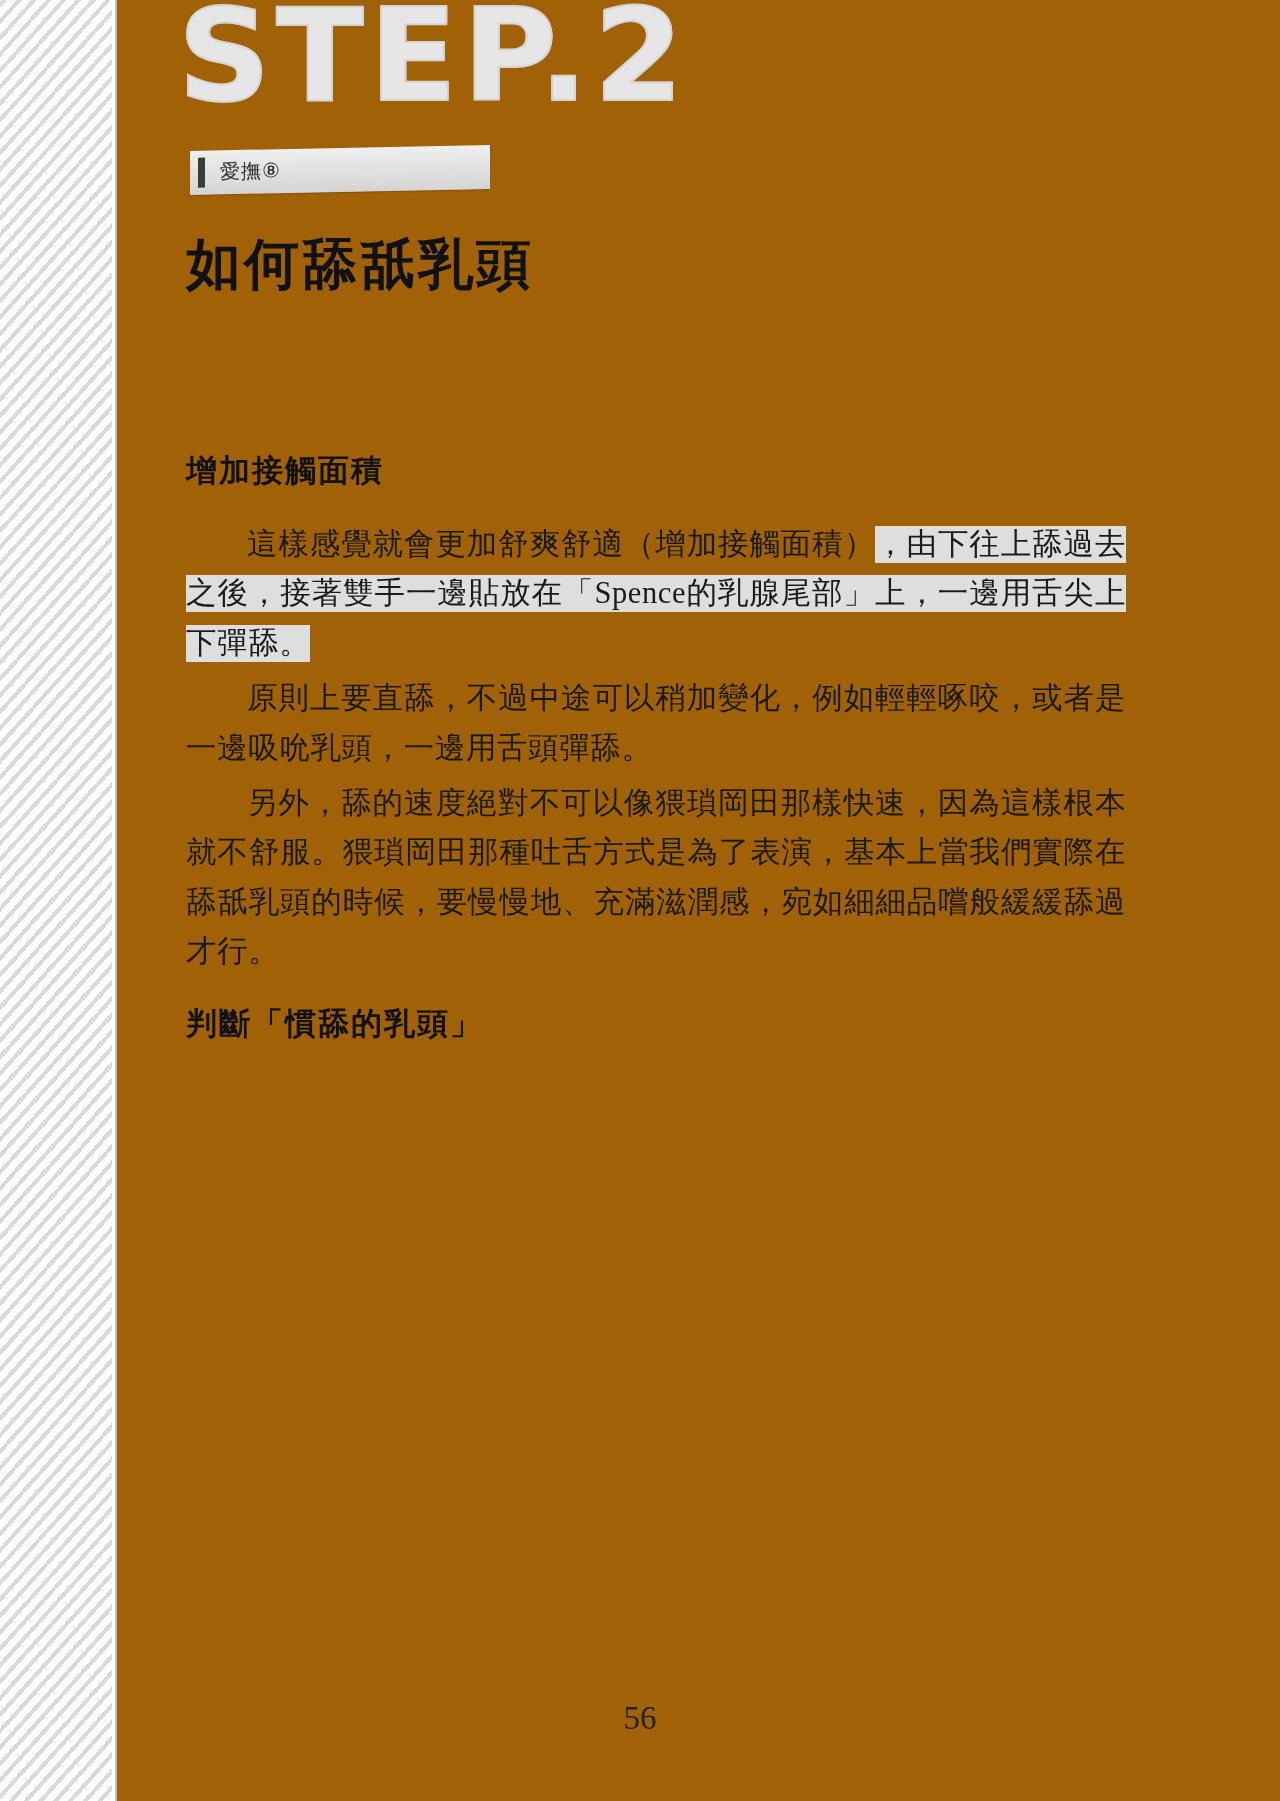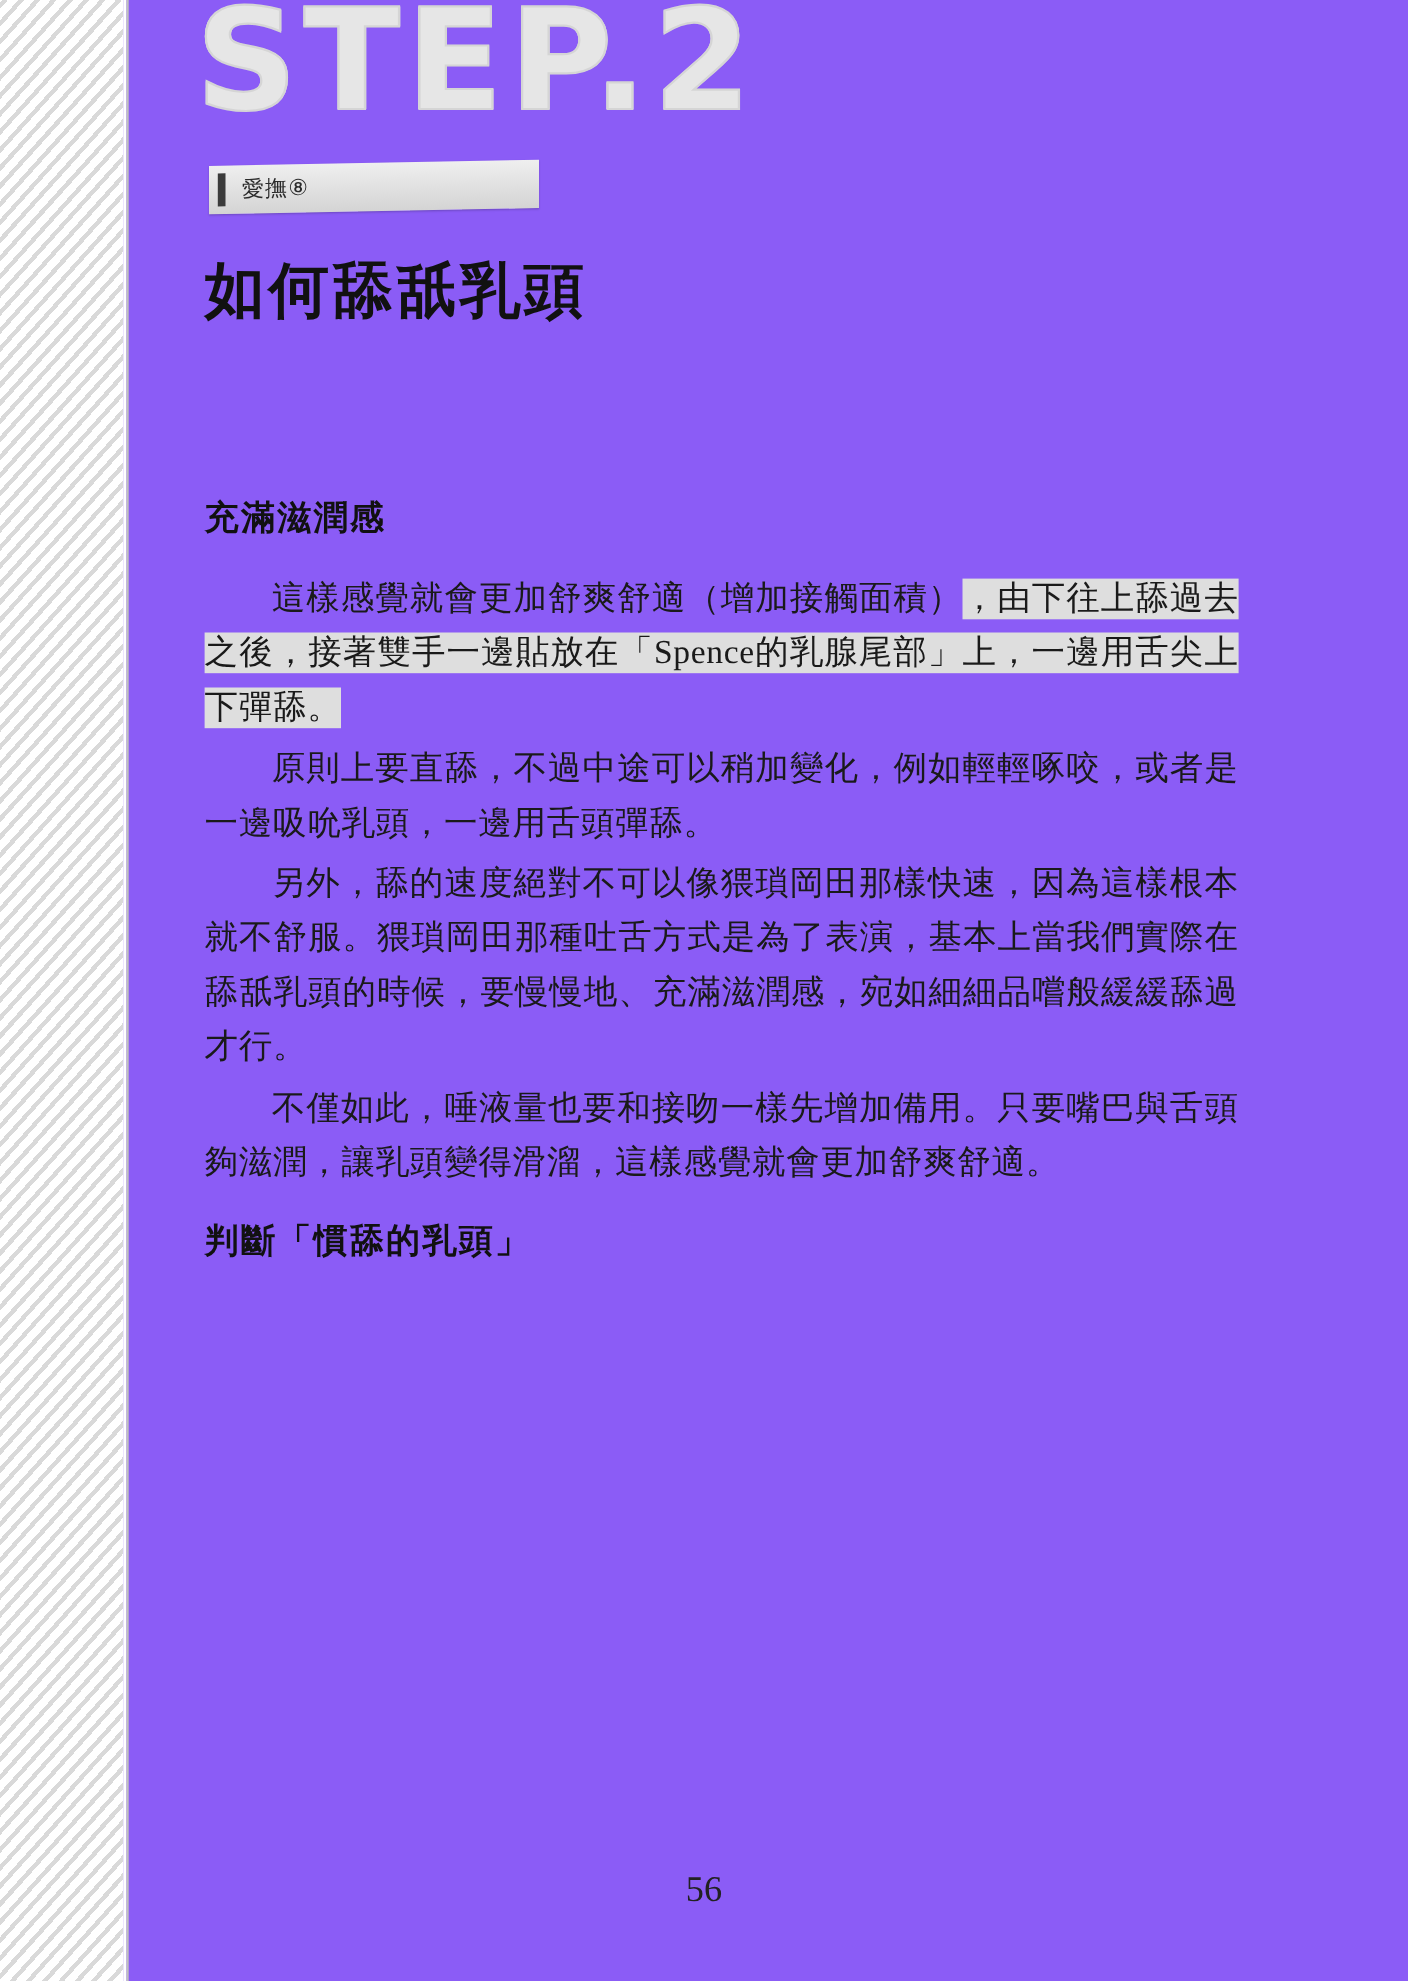--- a/index.html
+++ b/index.html
@@ -4,21 +4,21 @@
 <style>
   html, body {
     margin: 0;
     padding: 0;
     background: #ffffff;
   }
   .page {
     position: relative;
     width: 1280px;
     height: 1801px;
-    background: #8b5cf6;
+    background: #a16207;
     overflow: hidden;
     font-family: "Liberation Serif", "DejaVu Serif", serif;
     color: #1a1a1a;
   }
 
   
   .left-band {
     position: absolute;
     left: 0;
     top: 0;
@@ -172,26 +172,25 @@
 
   <div class="tag">
     <div class="tag-bar"></div>
     <div class="tag-text">愛撫⑧</div>
   </div>
 
   <div class="chapter-title">如何舔舐乳頭</div>
 
   <div class="column">
     <div>
-      <h2 class="section">充滿滋潤感</h2>
+      <h2 class="section">增加接觸面積</h2>
       <div>
           <p class="body"><span>這樣感覺就會更加舒爽舒適（增加接觸面積）</span><span class="hl">，由下往上舔過去之後，接著雙手一邊貼放在「Spence的乳腺尾部」上，一邊用舌尖上下彈舔。</span></p>
           <p class="body"><span>原則上要直舔，不過中途可以稍加變化，例如輕輕啄咬，或者是一邊吸吮乳頭，一邊用舌頭彈舔。</span></p>
           <p class="body"><span>另外，舔的速度絕對不可以像猥瑣岡田那樣快速，因為這樣根本就不舒服。猥瑣岡田那種吐舌方式是為了表演，基本上當我們實際在舔舐乳頭的時候，要慢慢地、充滿滋潤感，宛如細細品嚐般緩緩舔過才行。</span></p>
-          <p class="body"><span>不僅如此，唾液量也要和接吻一樣先增加備用。只要嘴巴與舌頭夠滋潤，讓乳頭變得滑溜，這樣感覺就會更加舒爽舒適。</span></p>
         </div>
     </div>
     <div>
       <h2 class="section second">判斷「慣舔的乳頭」</h2>
     </div>
   </div>
 
   <div class="page-number">56</div>
 
 </div>

